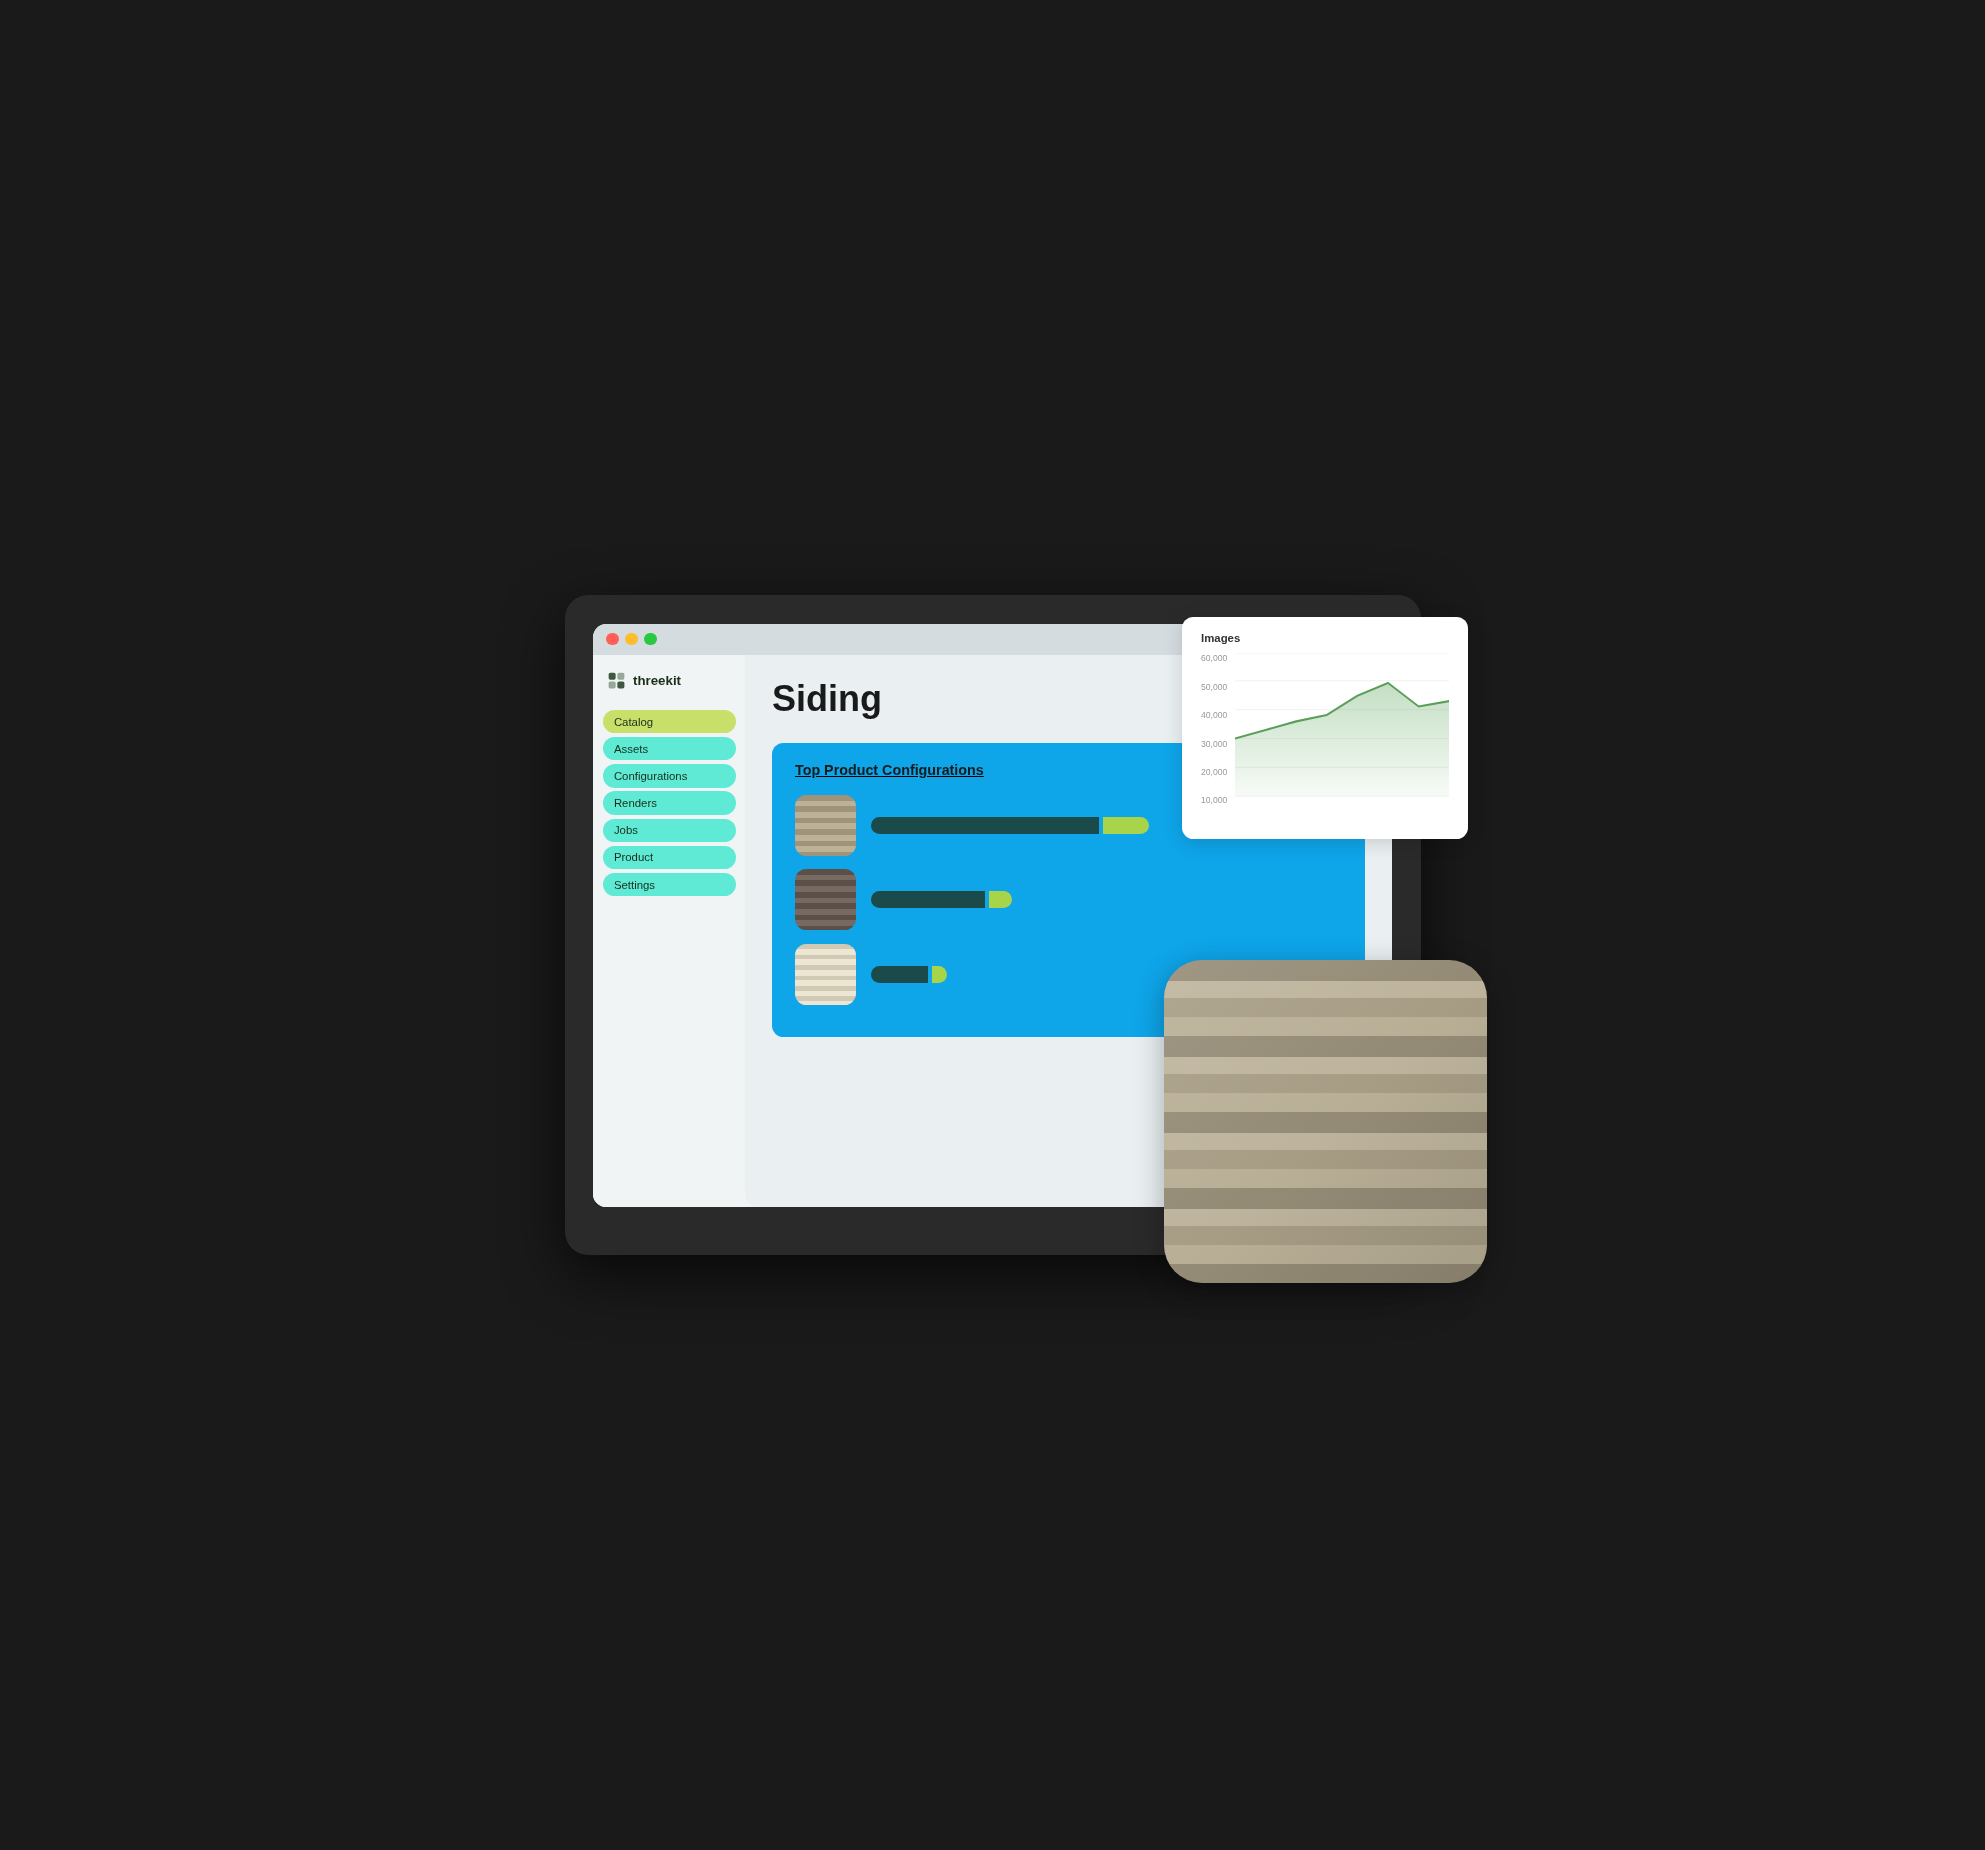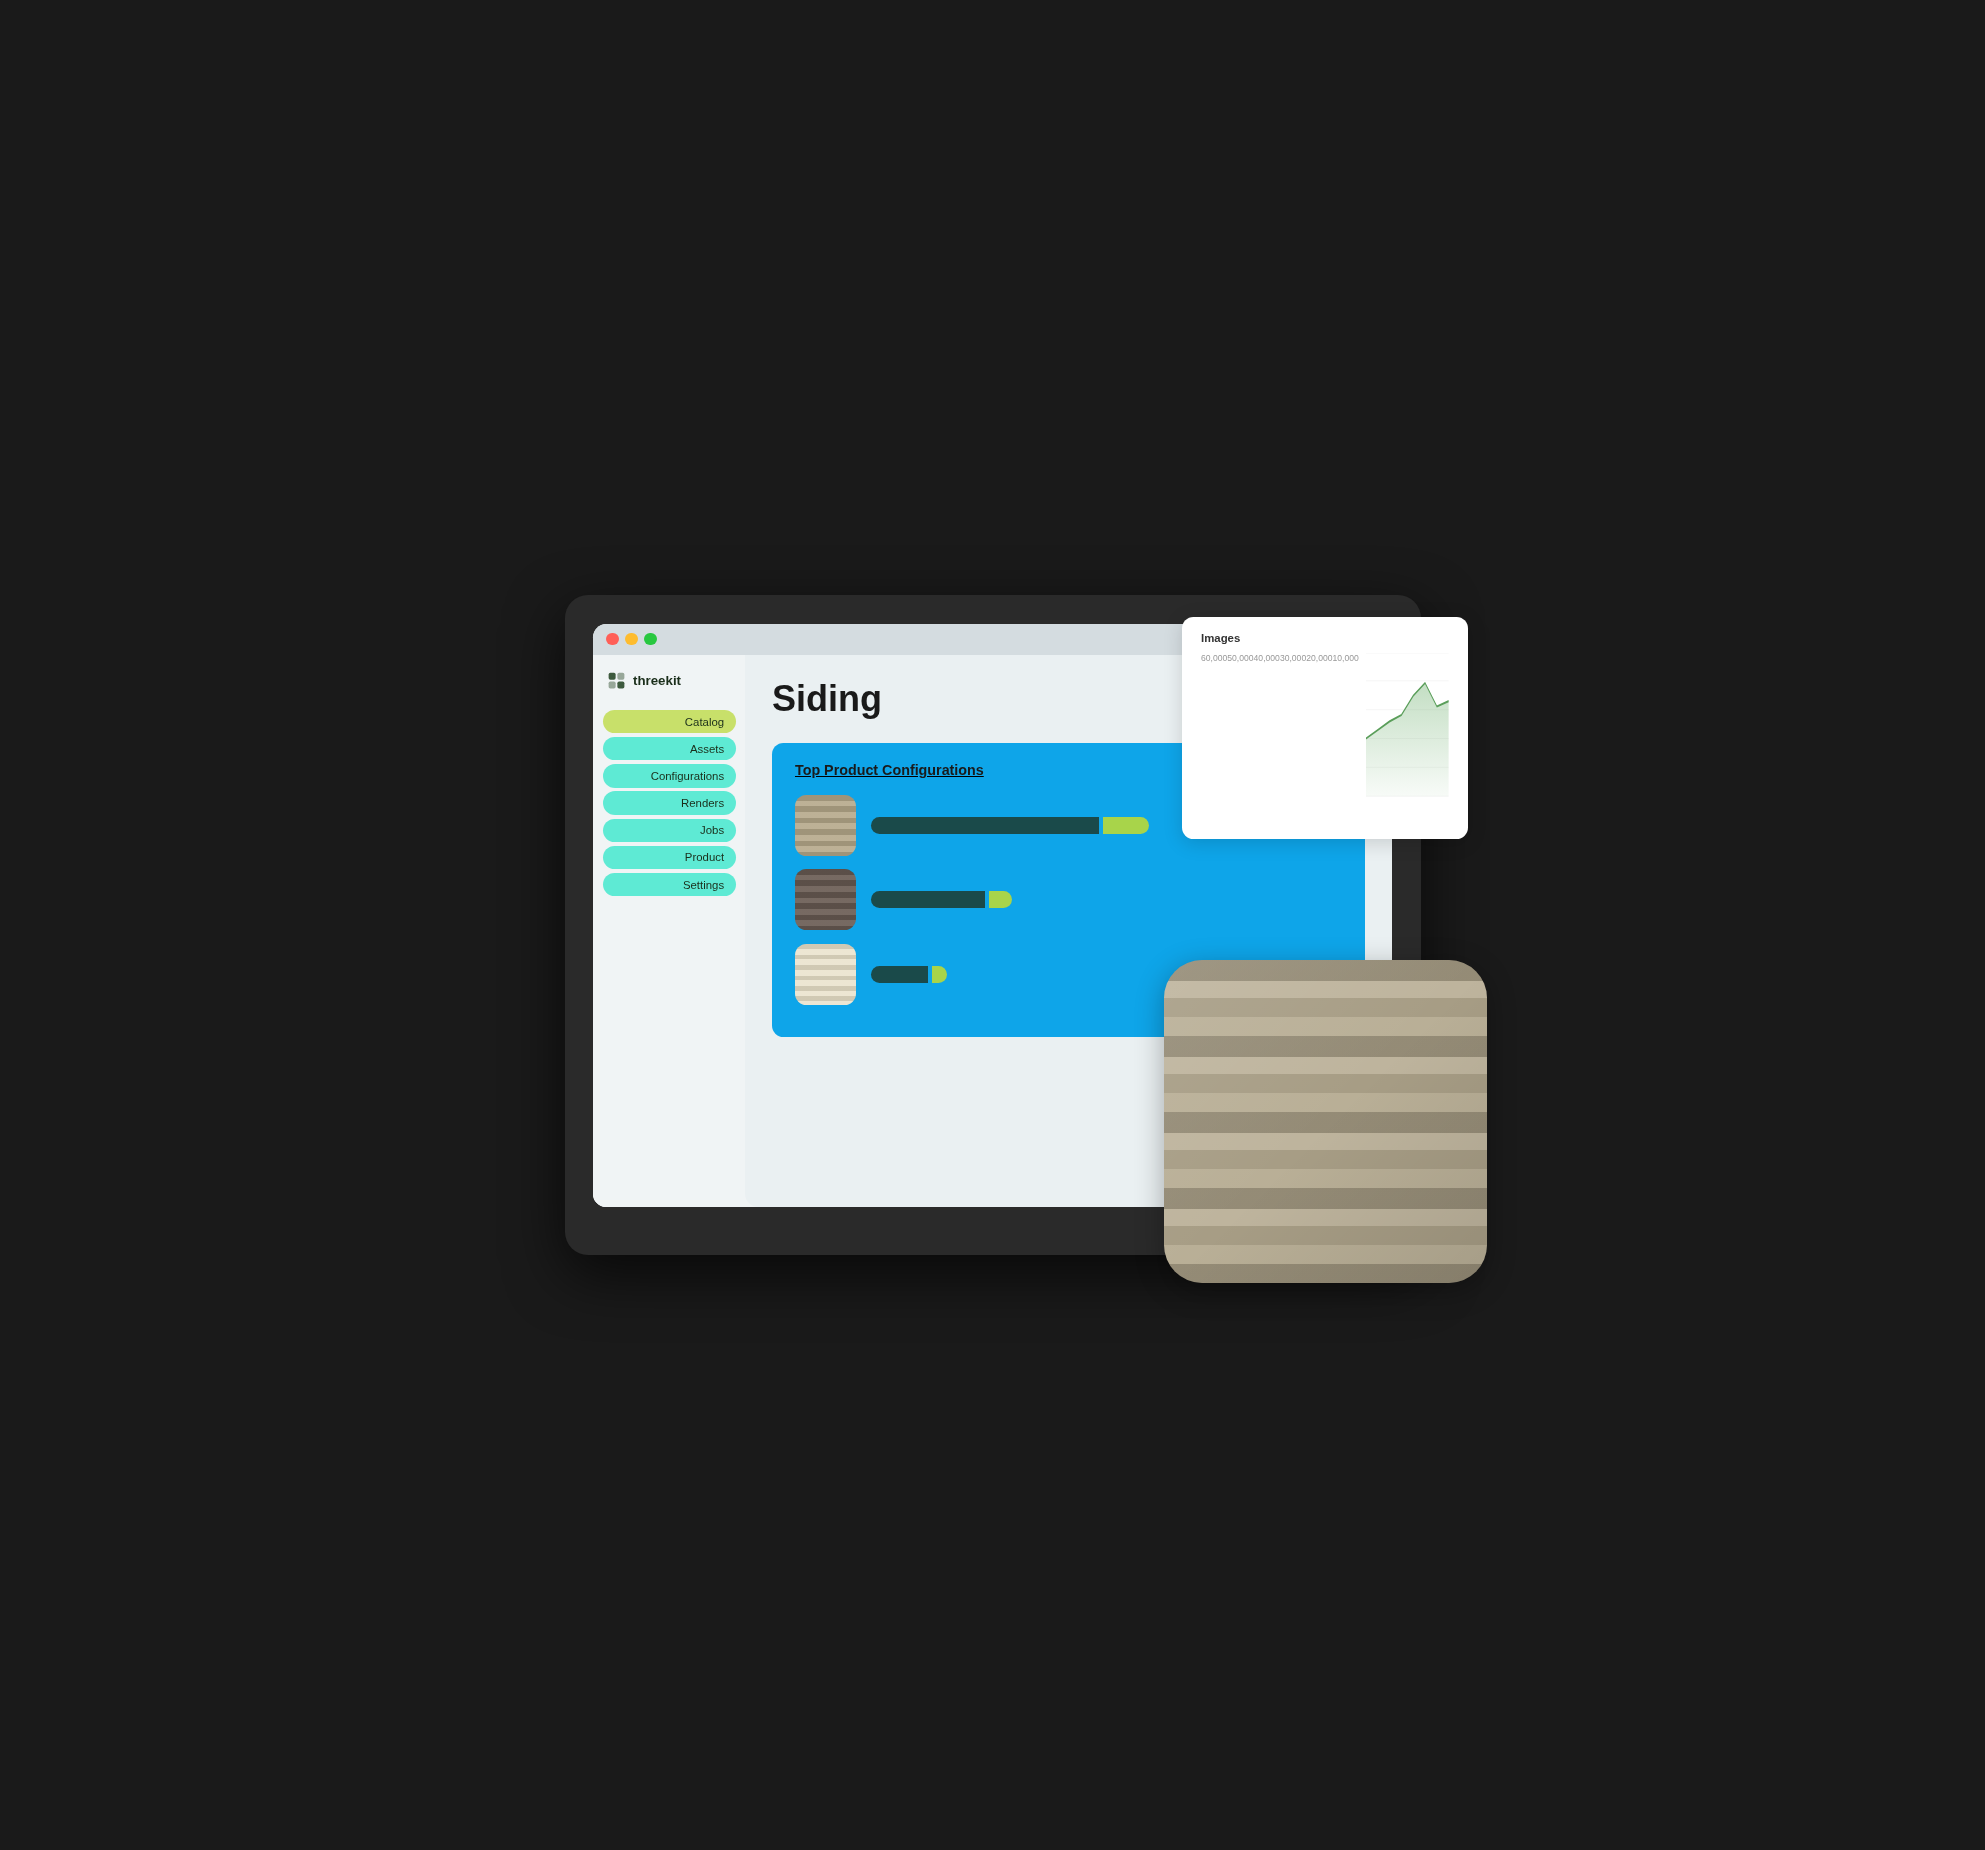--- a/index.html
+++ b/index.html
@@ -55,21 +55,20 @@
       overflow: visible;
     }
 
     
     .sidebar {
       width: 152px;
       background: #f0f4f5;
       padding: 15px 9.5px;
       flex-shrink: 0;
       border-radius: 0 0 0 13.3px;
-      text-align: right;
     }
 
     .logo {
       display: flex;
       align-items: center;
       gap: 5.7px;
       margin-bottom: 19px;
       padding: 0 3.8px;
     }
 
@@ -254,21 +253,21 @@
     }
 
     .chart-area {
       height: 171px;
       position: relative;
       display: flex;
     }
 
     .chart-y-axis {
       display: flex;
-      flex-direction: row;
+      flex-direction: column;
       justify-content: space-between;
       padding-right: 7.6px;
       padding-bottom: 19px;
     }
 
     .chart-y-label {
       font-size: 8.6px;
       color: #999;
       text-align: right;
     }

